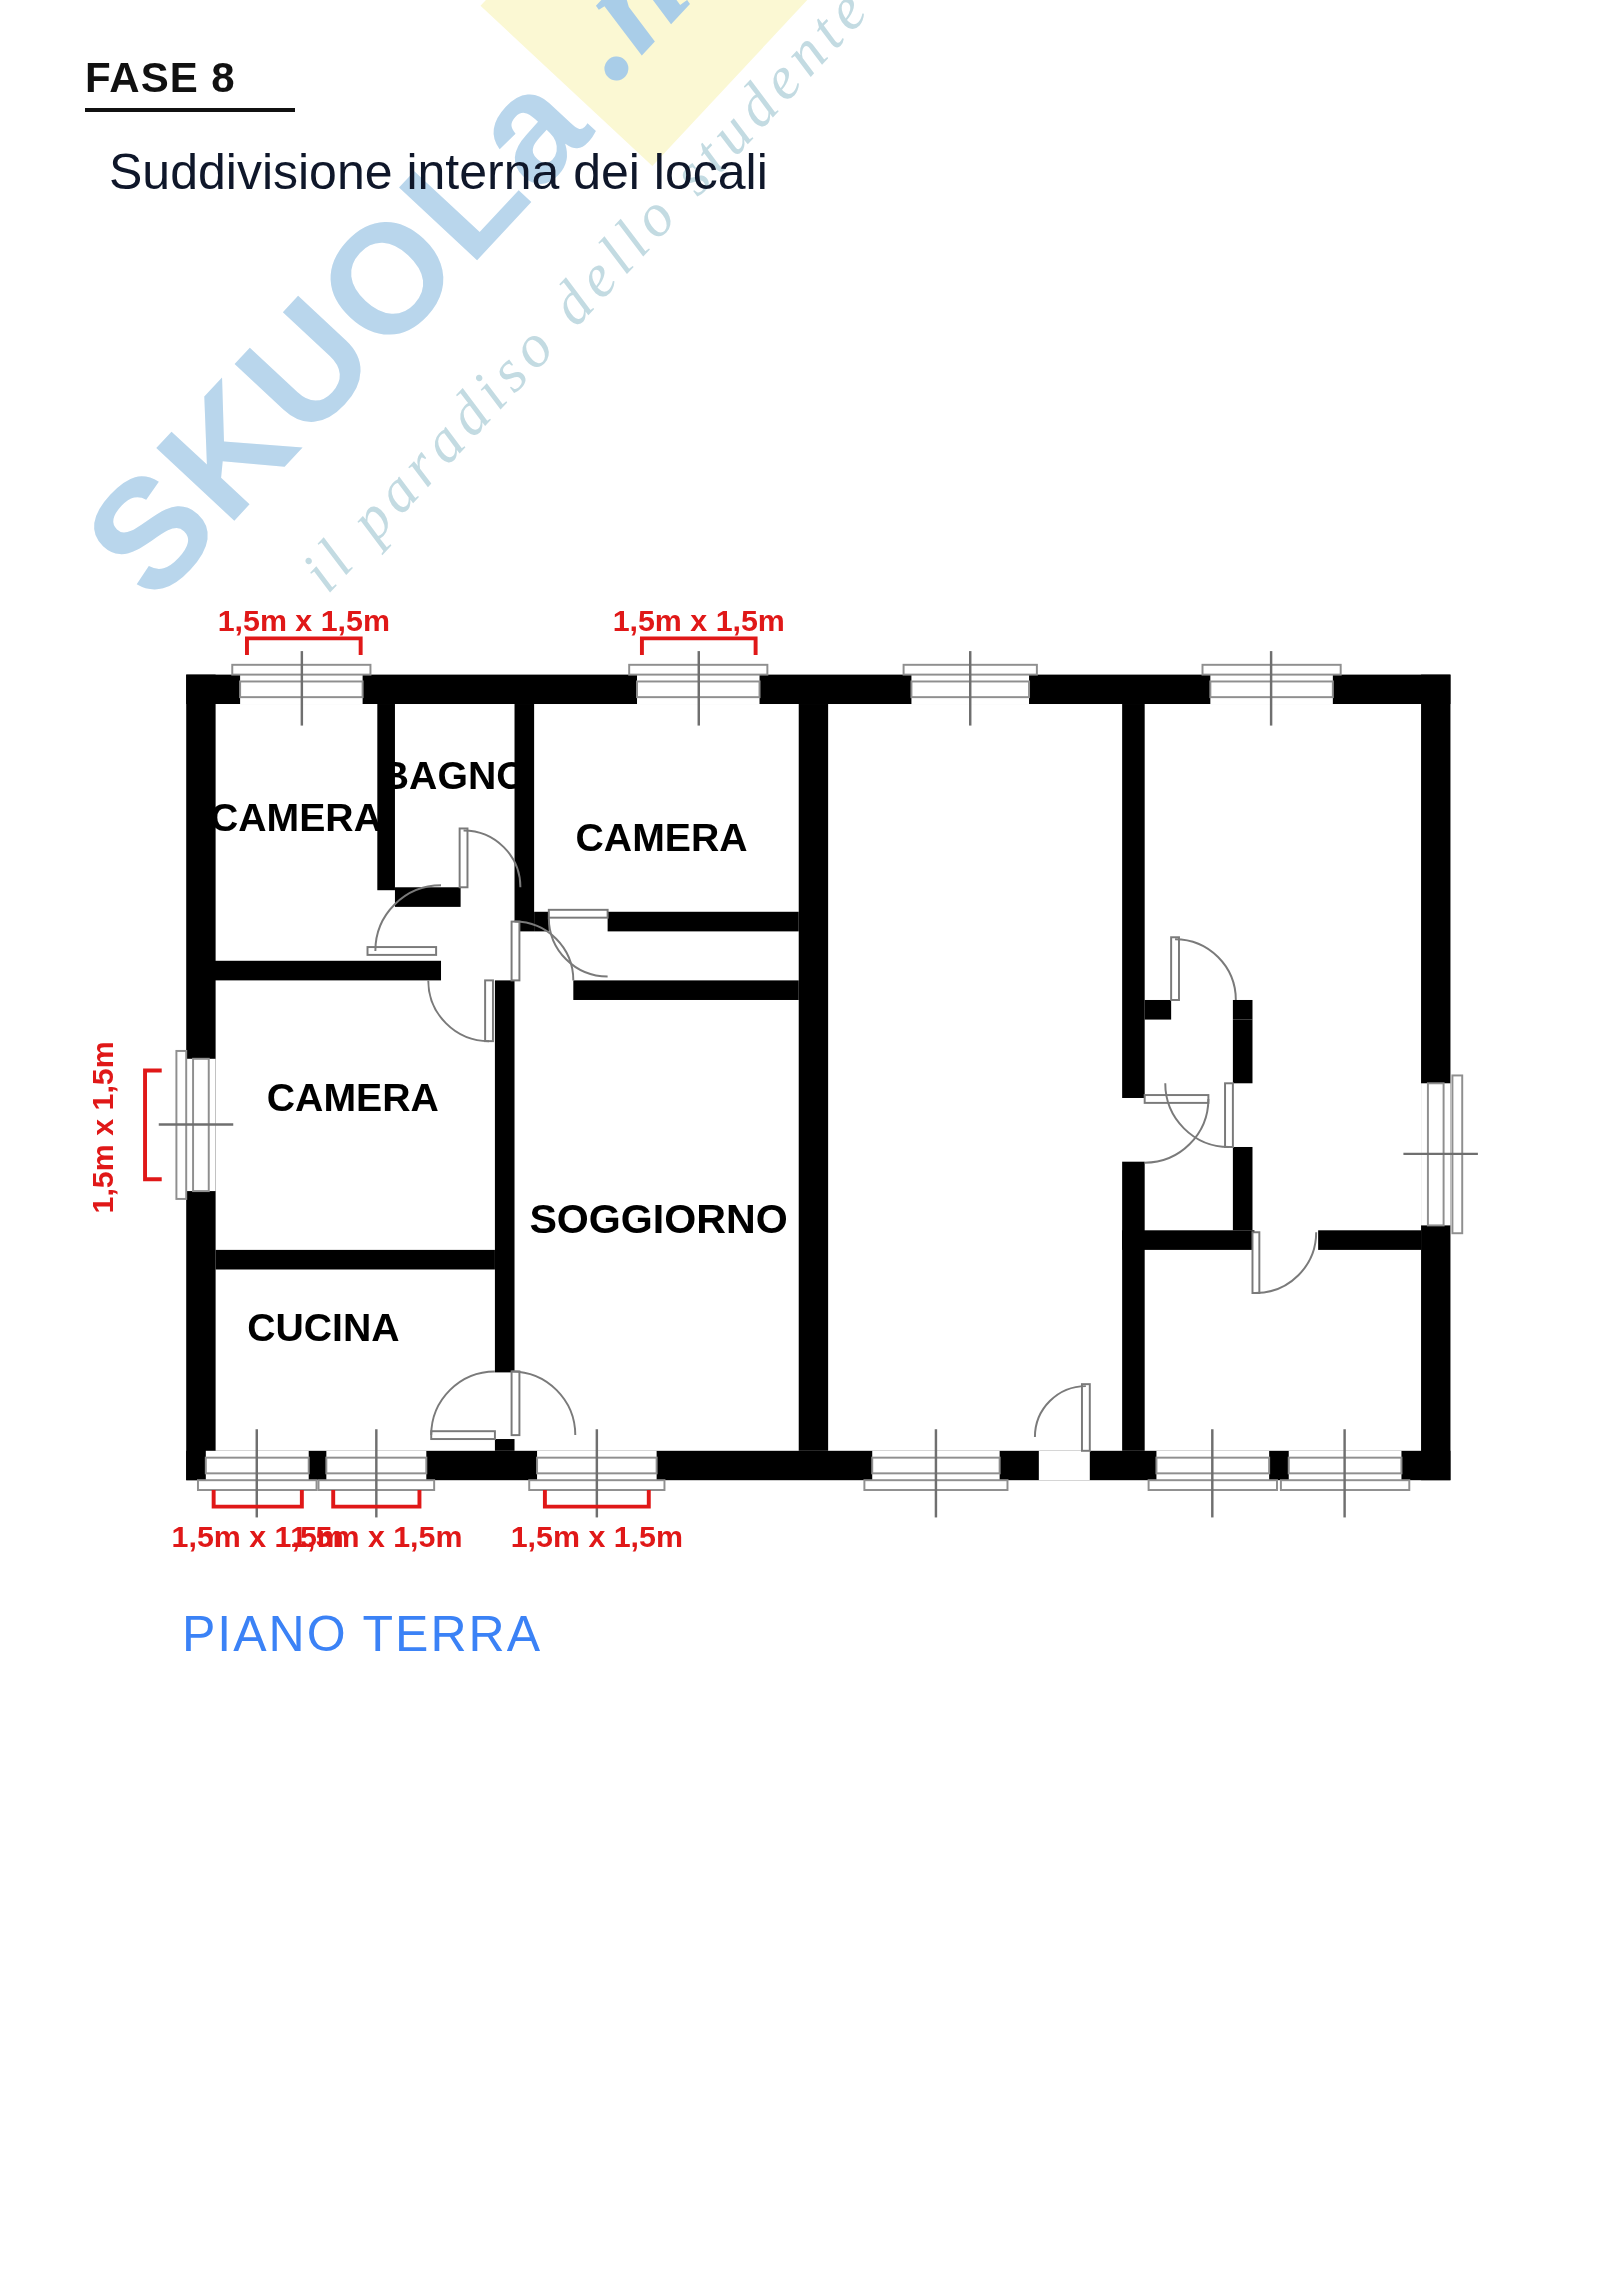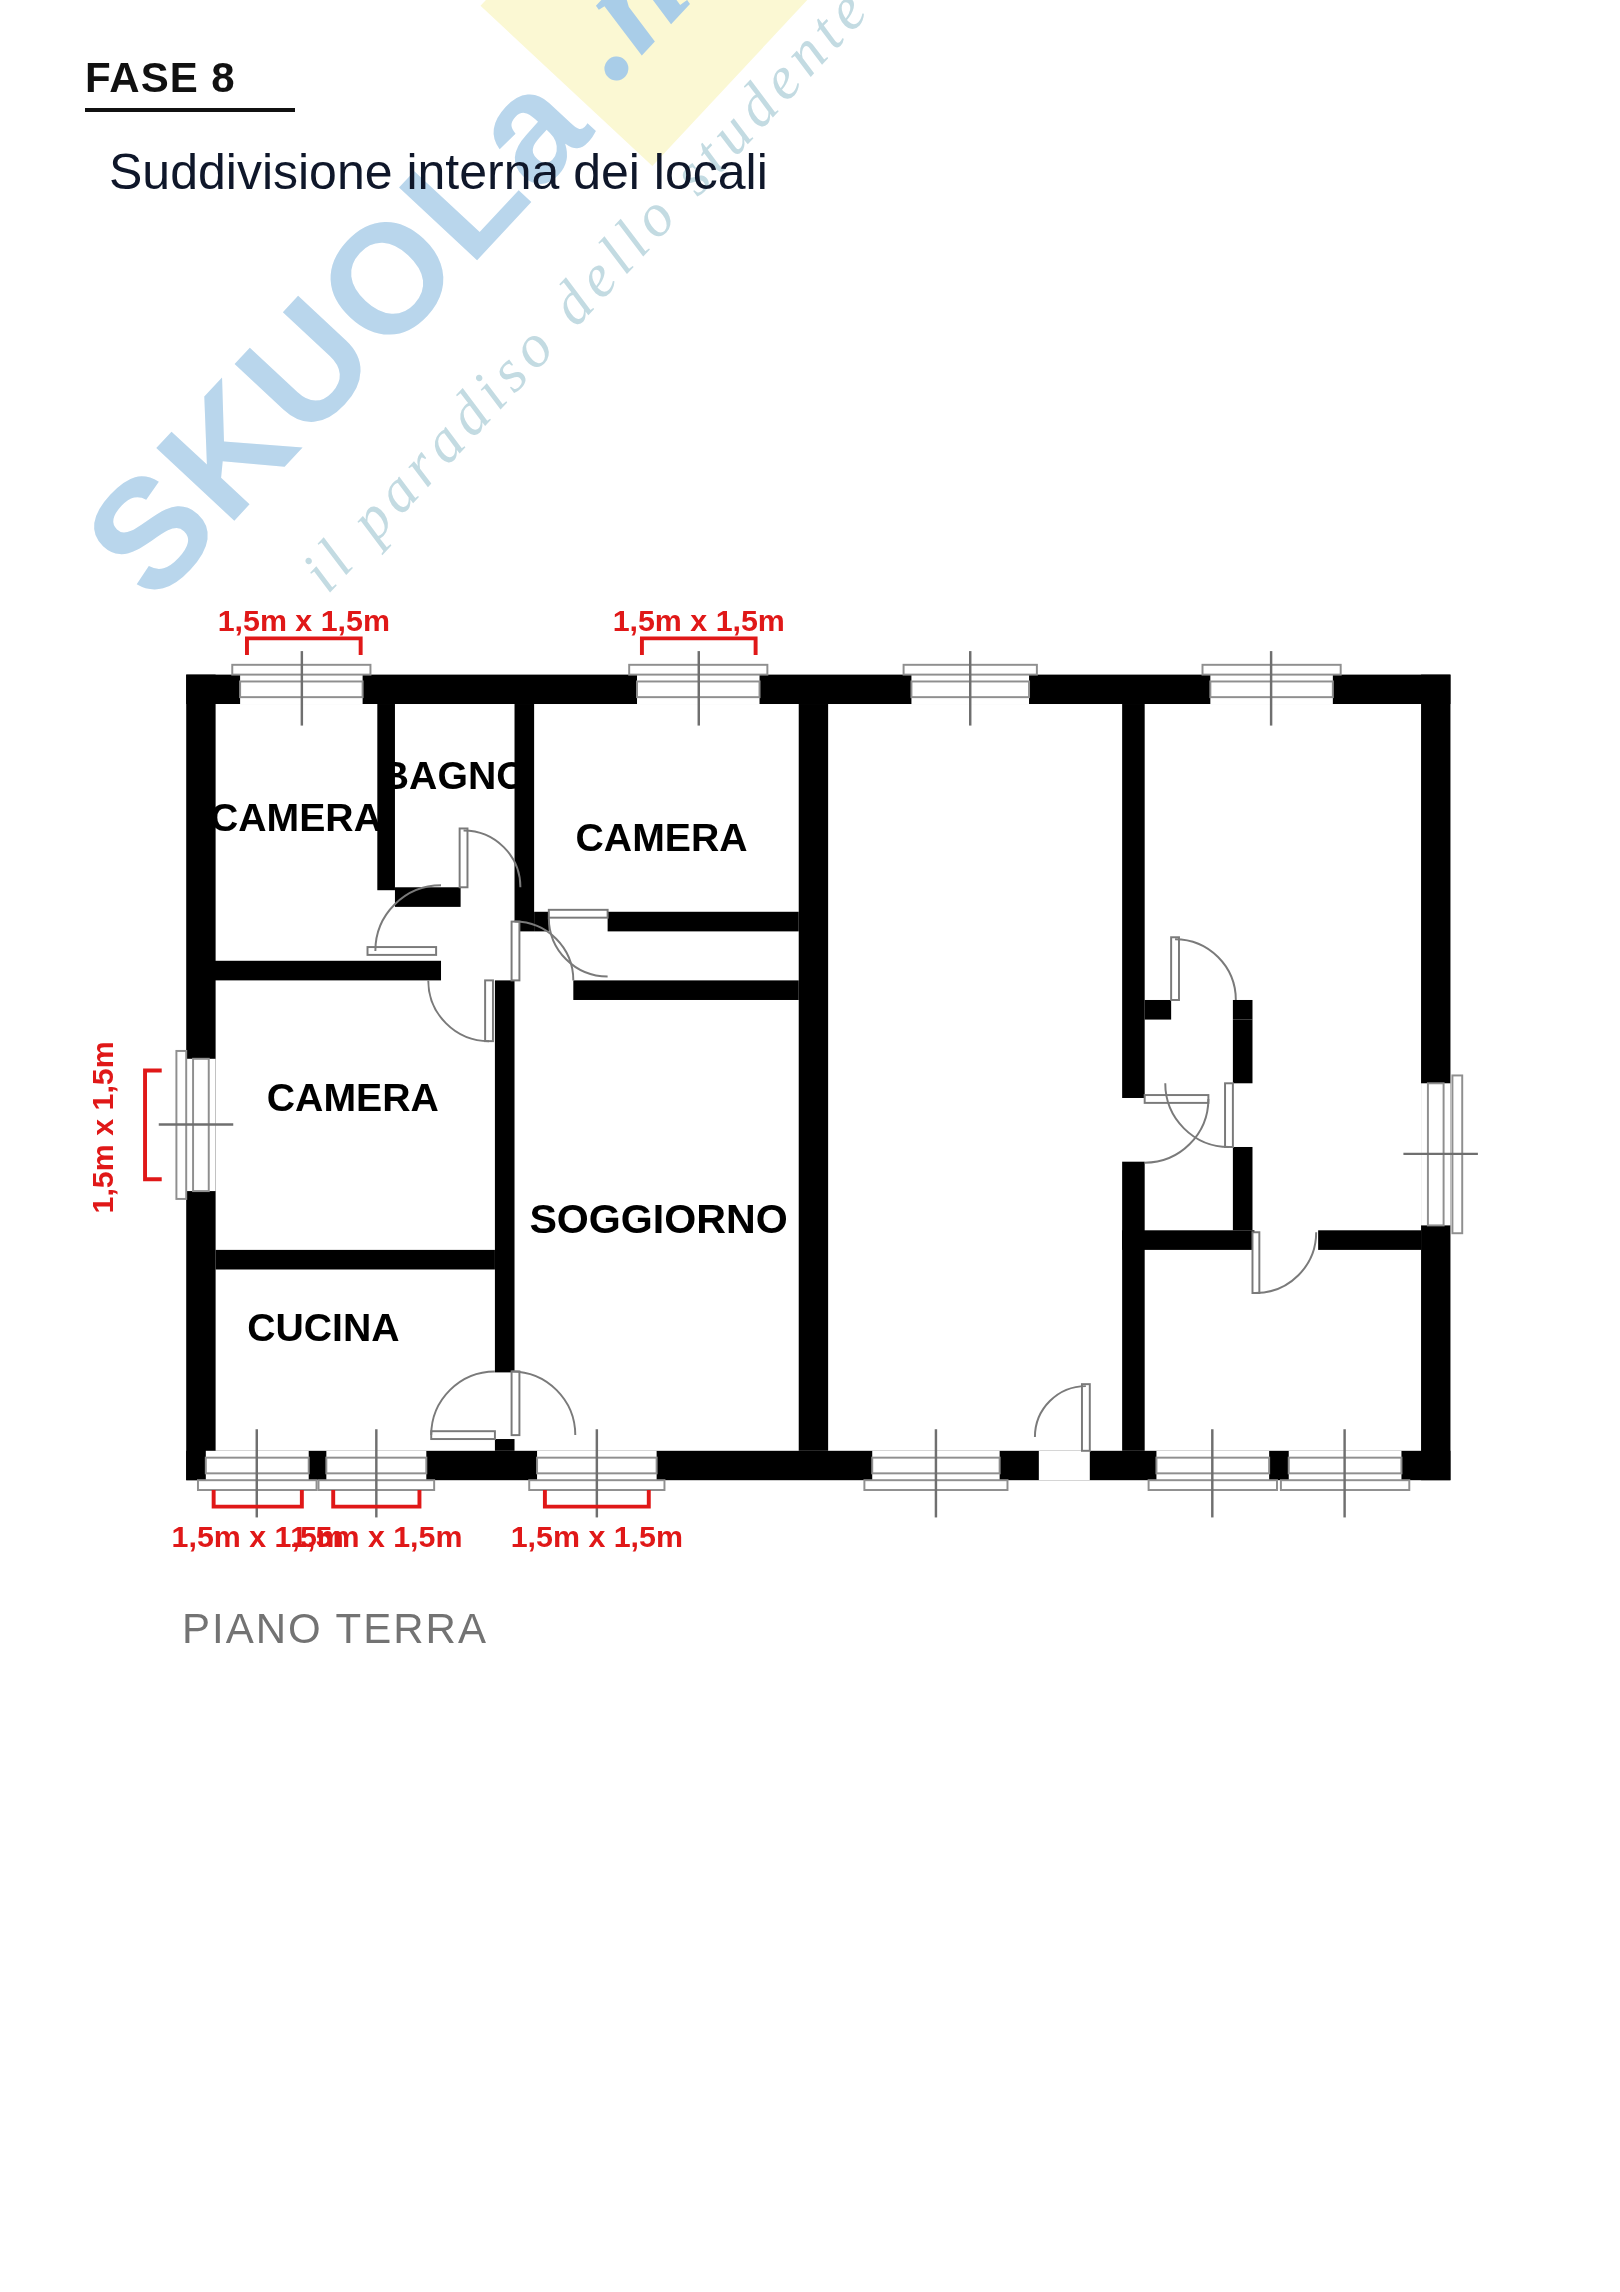--- a/index.html
+++ b/index.html
@@ -33,21 +33,21 @@
     position:absolute;left:85px;top:54px;z-index:3;
     font-size:42px;font-weight:700;color:#111111;letter-spacing:1px;
     border-bottom:4.9px solid #111111;padding:0 59px 5.9px 0;
   }
   .hdr-sub{
     position:absolute;left:109px;top:143px;z-index:3;
     font-size:50px;font-weight:400;color:#0f172a;letter-spacing:0px;
   }
   .floor-label{
     position:absolute;left:182px;top:1605px;z-index:3;
-    font-size:42px;font-weight:400;color:#737373;letter-spacing:2px;
+    font-size:50px;font-weight:400;color:#3b82f6;letter-spacing:2px;
   }
   
   .plan{position:absolute;left:0;top:0;z-index:2;}
   .wall{fill:#000000;stroke:none;}
   .leaf{fill:#ffffff;stroke:#7a7a7a;stroke-width:2;}
   .arc{fill:none;stroke:#7a7a7a;stroke-width:2;}
   .sill{fill:#ffffff;stroke:#8f8f8f;stroke-width:2;}
   .glass{fill:#ffffff;stroke:#8f8f8f;stroke-width:2;}
   .wingap{fill:#ffffff;}
   .tick{stroke:#6f6f6f;stroke-width:2.5;}

